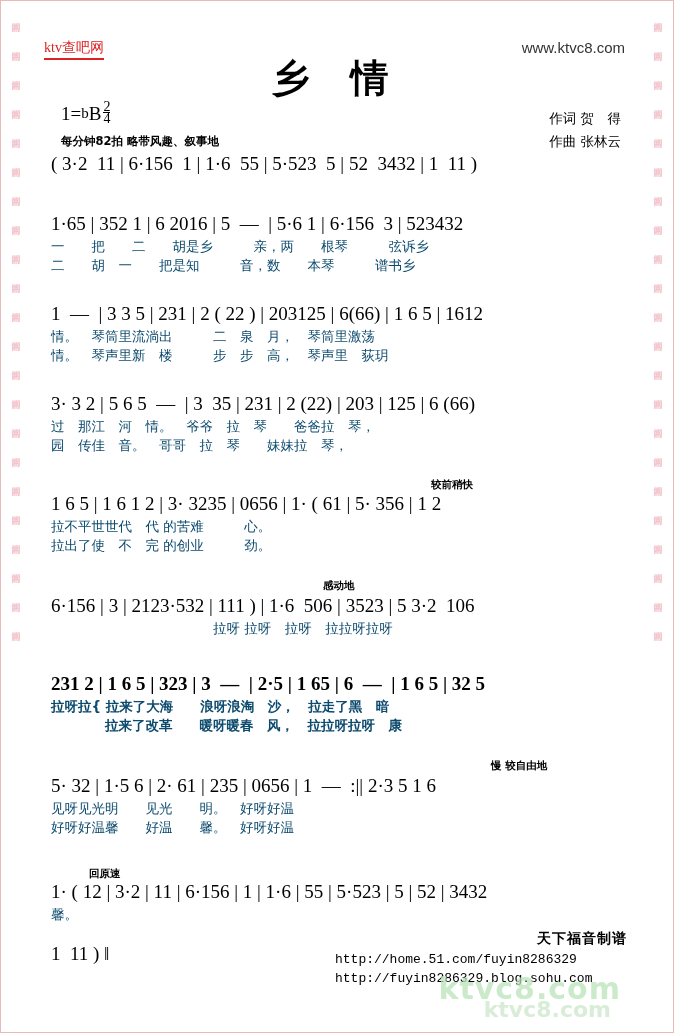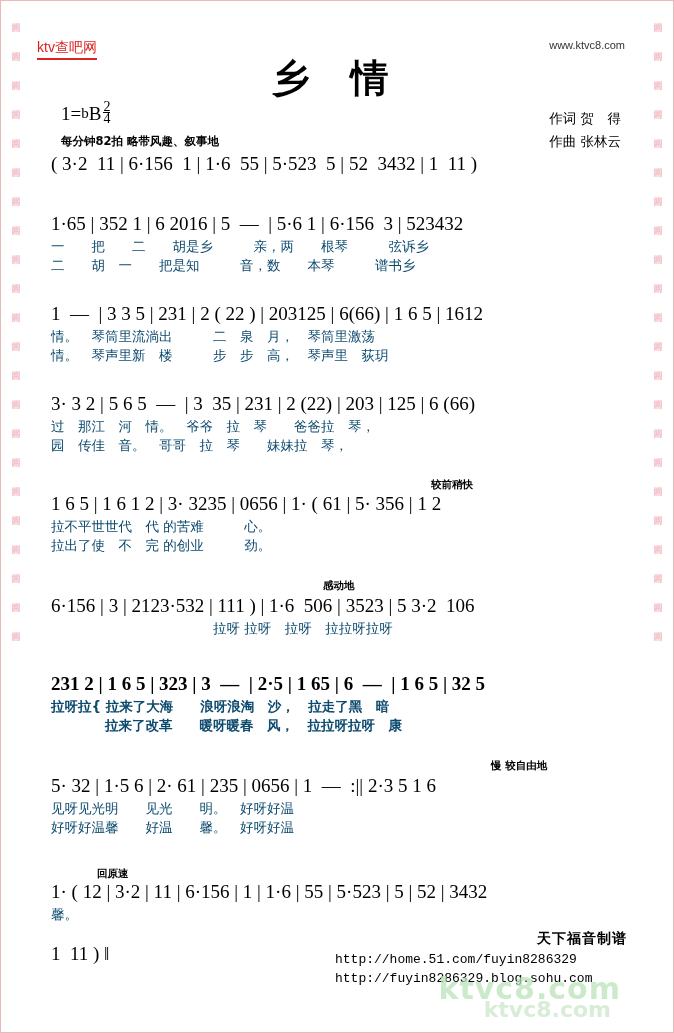--- a/index.html
+++ b/index.html
@@ -23,27 +23,27 @@
     pointer-events:none;
   }
   .wm-col.left{left:2px;}
   .wm-col.right{right:2px;}
   .wm-item{
     color:#f0b9c2;font-size:9px;line-height:10px;
     writing-mode:vertical-rl;letter-spacing:1px;
     opacity:.85;
   }
   .logo{
-    position:absolute;left:36px;top:38px;
-    font-size:14px;color:#d22;font-family:Liberation Sans, sans-serif;
+    position:absolute;left:43px;top:38px;
+    font-size:14px;color:#d22;font-family:Liberation Serif, serif;
     border-bottom:2px solid #d22;padding-bottom:1px;
   }
   .site{
     position:absolute;right:48px;top:38px;
-    font-size:11px;color:#333;font-family:"Liberation Sans",sans-serif;
+    font-size:15px;color:#333;font-family:"Liberation Sans",sans-serif;
   }
   .title{
     position:absolute;left:0;right:0;top:52px;
     text-align:center;font-size:38px;letter-spacing:14px;
     font-family:"DejaVu Sans",sans-serif;font-weight:bold;color:#000;
   }
   .keysig{
     position:absolute;left:60px;top:100px;
     font-size:19px;font-family:"Liberation Serif",serif;
   }
@@ -215,21 +215,21 @@
   </div>
 
   <div class="mark" style="left:490px;top:758px;">慢 较自由地</div>
 
   <div class="staff" style="top:772px;">
     <div class="notes">5· 32 | 1·5 6 | 2· 61 | 235 | 0656 | 1  —  :|| 2·3 5 1 6</div>
     <div class="lyric">见呀见光明　　见光　　明。　好呀好温</div>
     <div class="lyric">好呀好温馨　　好温　　馨。　好呀好温</div>
   </div>
 
-  <div class="mark" style="left:96px;top:866px;">回原速</div>
+  <div class="mark" style="left:88px;top:866px;">回原速</div>
 
   <div class="staff" style="top:878px;">
     <div class="notes">1· ( 12 | 3·2 | 11 | 6·156 | 1 | 1·6 | 55 | 5·523 | 5 | 52 | 3432</div>
     <div class="lyric">馨。</div>
   </div>
 
   <div class="staff" style="top:940px;">
     <div class="notes">1  11 ) ‖</div>
   </div>
 

